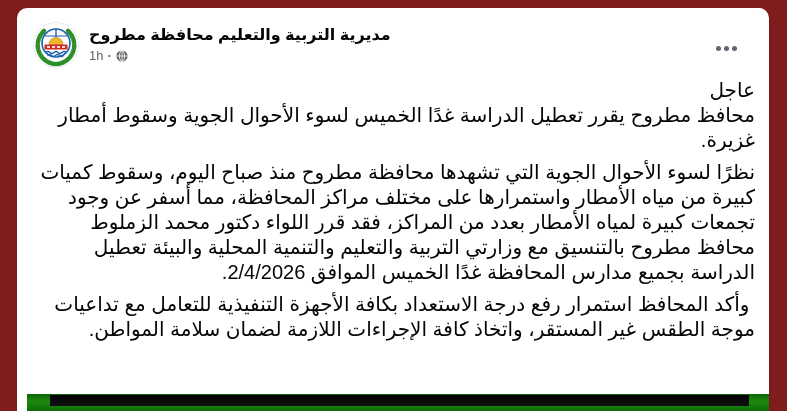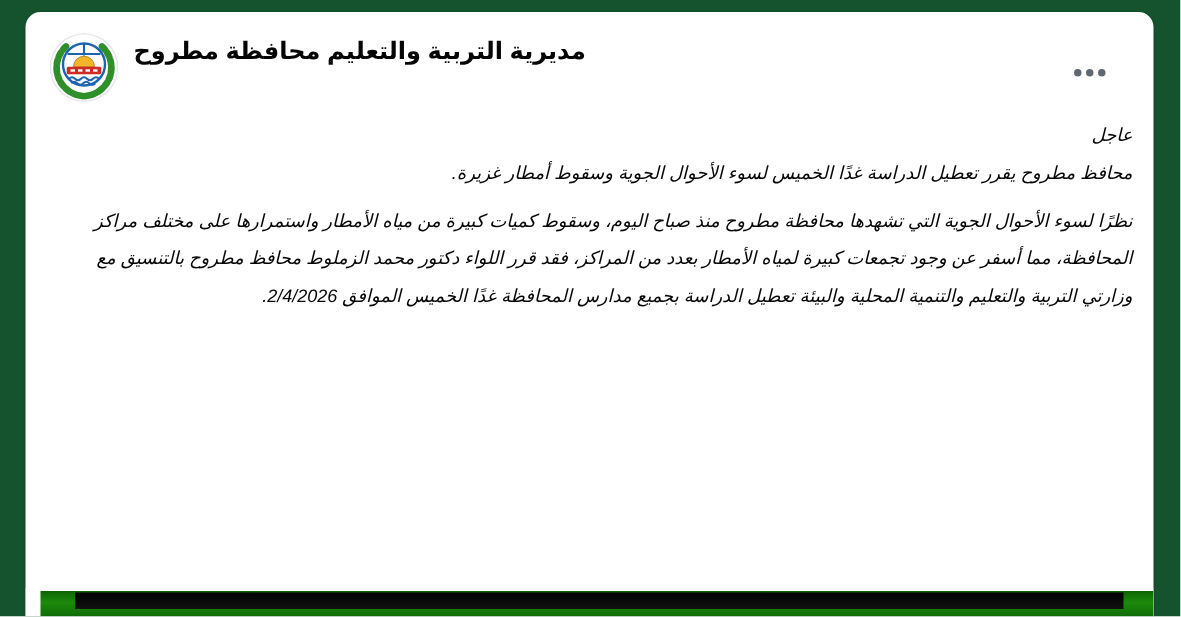--- a/index.html
+++ b/index.html
@@ -2,21 +2,21 @@
 <html lang="ar"><head>
 <meta charset="utf-8">
 <style>
   * { margin: 0; padding: 0; box-sizing: border-box; }
   html, body { width: 787px; height: 411px; overflow: hidden; }
   body { font-family: "Liberation Sans", "DejaVu Sans", sans-serif; }
 
   .page {
     position: relative;
     width: 787px; height: 411px;
-    background: #14532d;
+    background: #7f1d1d;
     overflow: hidden;
   }
 
   .card {
     position: absolute;
     left: 17px; top: 8px; bottom: 0;
     width: 752px;
     background: #ffffff;
     border-radius: 10px 10px 0 0;
     box-shadow: 0 1px 2px rgba(0,0,0,.18);
@@ -70,23 +70,22 @@
     width: 5px; height: 5px;
     border-radius: 50%;
     background: #606770;
   }
 
   .body {
     direction: rtl;
     text-align: right;
     padding: 10px 14px 0 14px;
     color: #050505;
-    font-size: 12px;
+    font-size: 20px;
     line-height: 25px;
-    font-style: italic;
   }
   .block { white-space: pre-line; }
   .block + .block { margin-top: 7px; text-align: right; }
 
   .attachment {
     position: absolute;
     left: 0; right: 0; bottom: 0;
     height: 19px;
     background: #ffffff;
     cursor: pointer;
@@ -124,33 +123,45 @@
           <rect x="19" y="24.2" width="3" height="1.6" fill="#ffffff"></rect>
           <rect x="24" y="24.2" width="3" height="1.6" fill="#ffffff"></rect>
           <rect x="29" y="24.2" width="3" height="1.6" fill="#ffffff"></rect>
           <path d="M13,30.5 q2,-2 4,0 t4,0 t4,0 t4,0 t4,0" stroke="#1c63b0" fill="none" stroke-width="1.3"></path>
           <path d="M14.5,33.5 q2,-2 4,0 t4,0 t4,0 t4,0" stroke="#1c63b0" fill="none" stroke-width="1.3"></path>
         </svg>
       </div>
 
       <div class="header-text">
         <div class="page-name">مديرية التربية والتعليم محافظة مطروح</div>
+        <div class="meta">
+          <span>1h</span>
+          <span class="sep">·</span>
+          <span class="globe">
+            <svg viewBox="0 0 16 16" width="12" height="12">
+              <circle cx="8" cy="8" r="7.5" fill="#65676b"></circle>
+              <path d="M0.5,8 H15.5 M8,0.5 V15.5" stroke="#ffffff" stroke-width="1.1" fill="none"></path>
+              <ellipse cx="8" cy="8" rx="3.4" ry="7.3" stroke="#ffffff" stroke-width="1.1" fill="none"></ellipse>
+            </svg>
+          </span>
+        </div>
       </div>
 
       <button class="more" aria-label="More options">
         <span class="dot"></span>
         <span class="dot"></span>
         <span class="dot"></span>
       </button>
     </div>
 
     <div class="body" dir="rtl">
       <div class="block">عاجل
 محافظ مطروح يقرر تعطيل الدراسة غدًا الخميس لسوء الأحوال الجوية وسقوط أمطار غزيرة.</div>
       <div class="block">نظرًا لسوء الأحوال الجوية التي تشهدها محافظة مطروح منذ صباح اليوم، وسقوط كميات كبيرة من مياه الأمطار واستمرارها على مختلف مراكز المحافظة، مما أسفر عن وجود تجمعات كبيرة لمياه الأمطار بعدد من المراكز، فقد قرر اللواء دكتور محمد الزملوط محافظ مطروح بالتنسيق مع وزارتي التربية والتعليم والتنمية المحلية والبيئة تعطيل الدراسة بجميع مدارس المحافظة غدًا الخميس الموافق 2/4/2026.</div>
+      <div class="block">&nbsp;وأكد المحافظ استمرار رفع درجة الاستعداد بكافة الأجهزة التنفيذية للتعامل مع تداعيات موجة الطقس غير المستقر، واتخاذ كافة الإجراءات اللازمة لضمان سلامة المواطن.</div>
     </div>
 
     <div class="attachment">
       <div class="att-green"></div>
       <div class="att-black"></div>
     </div>
 
   </div>
 </div>
 

